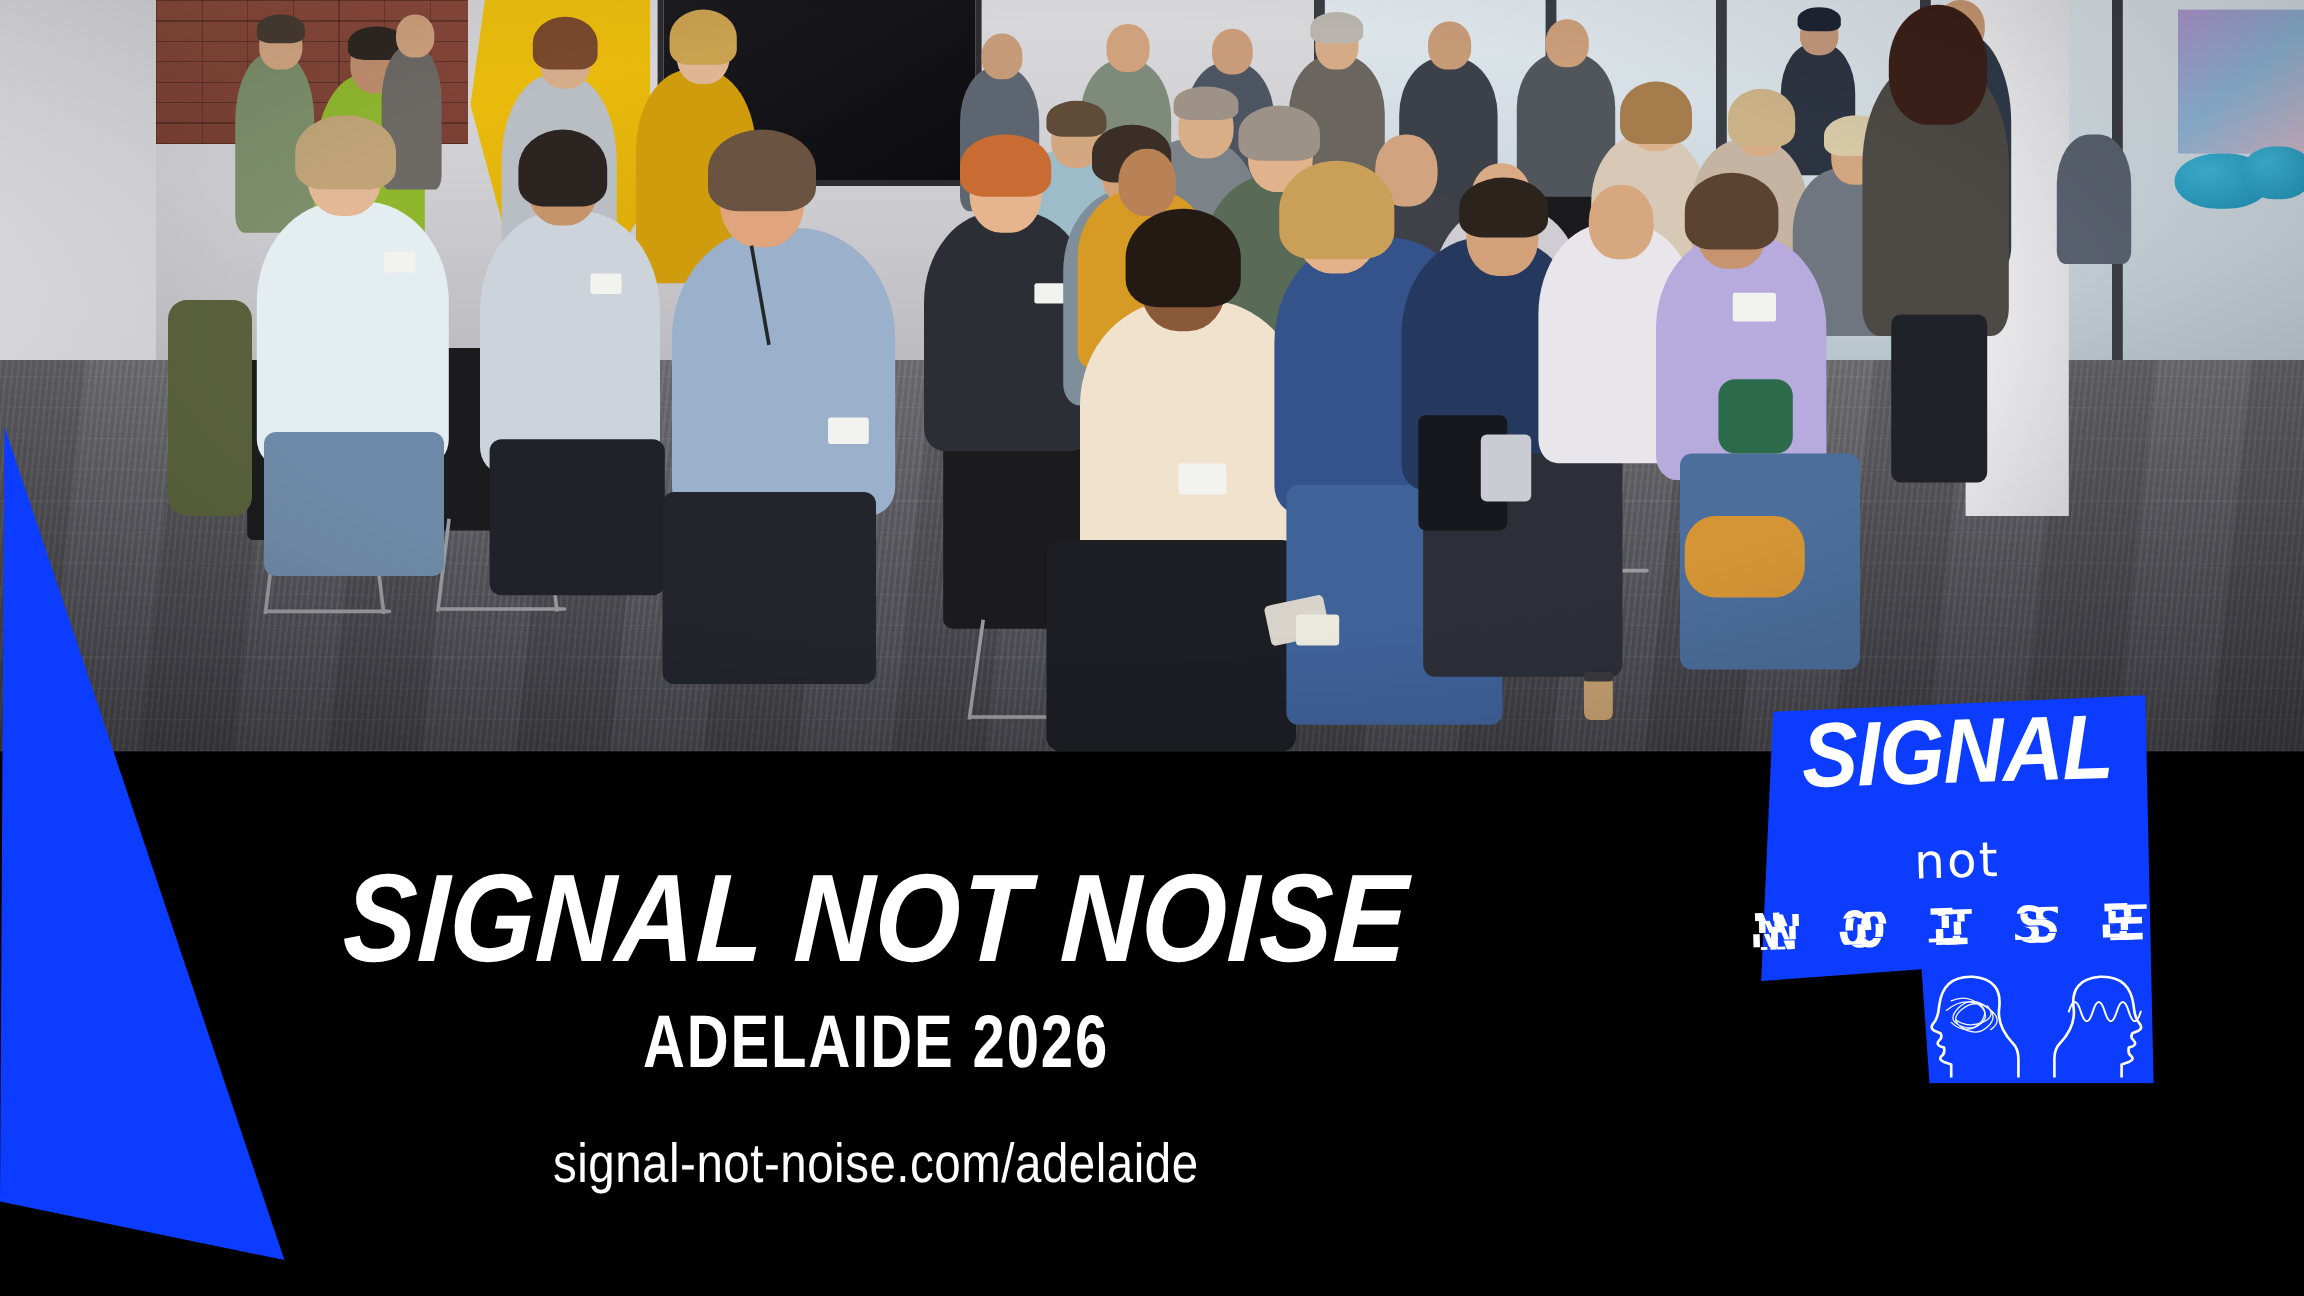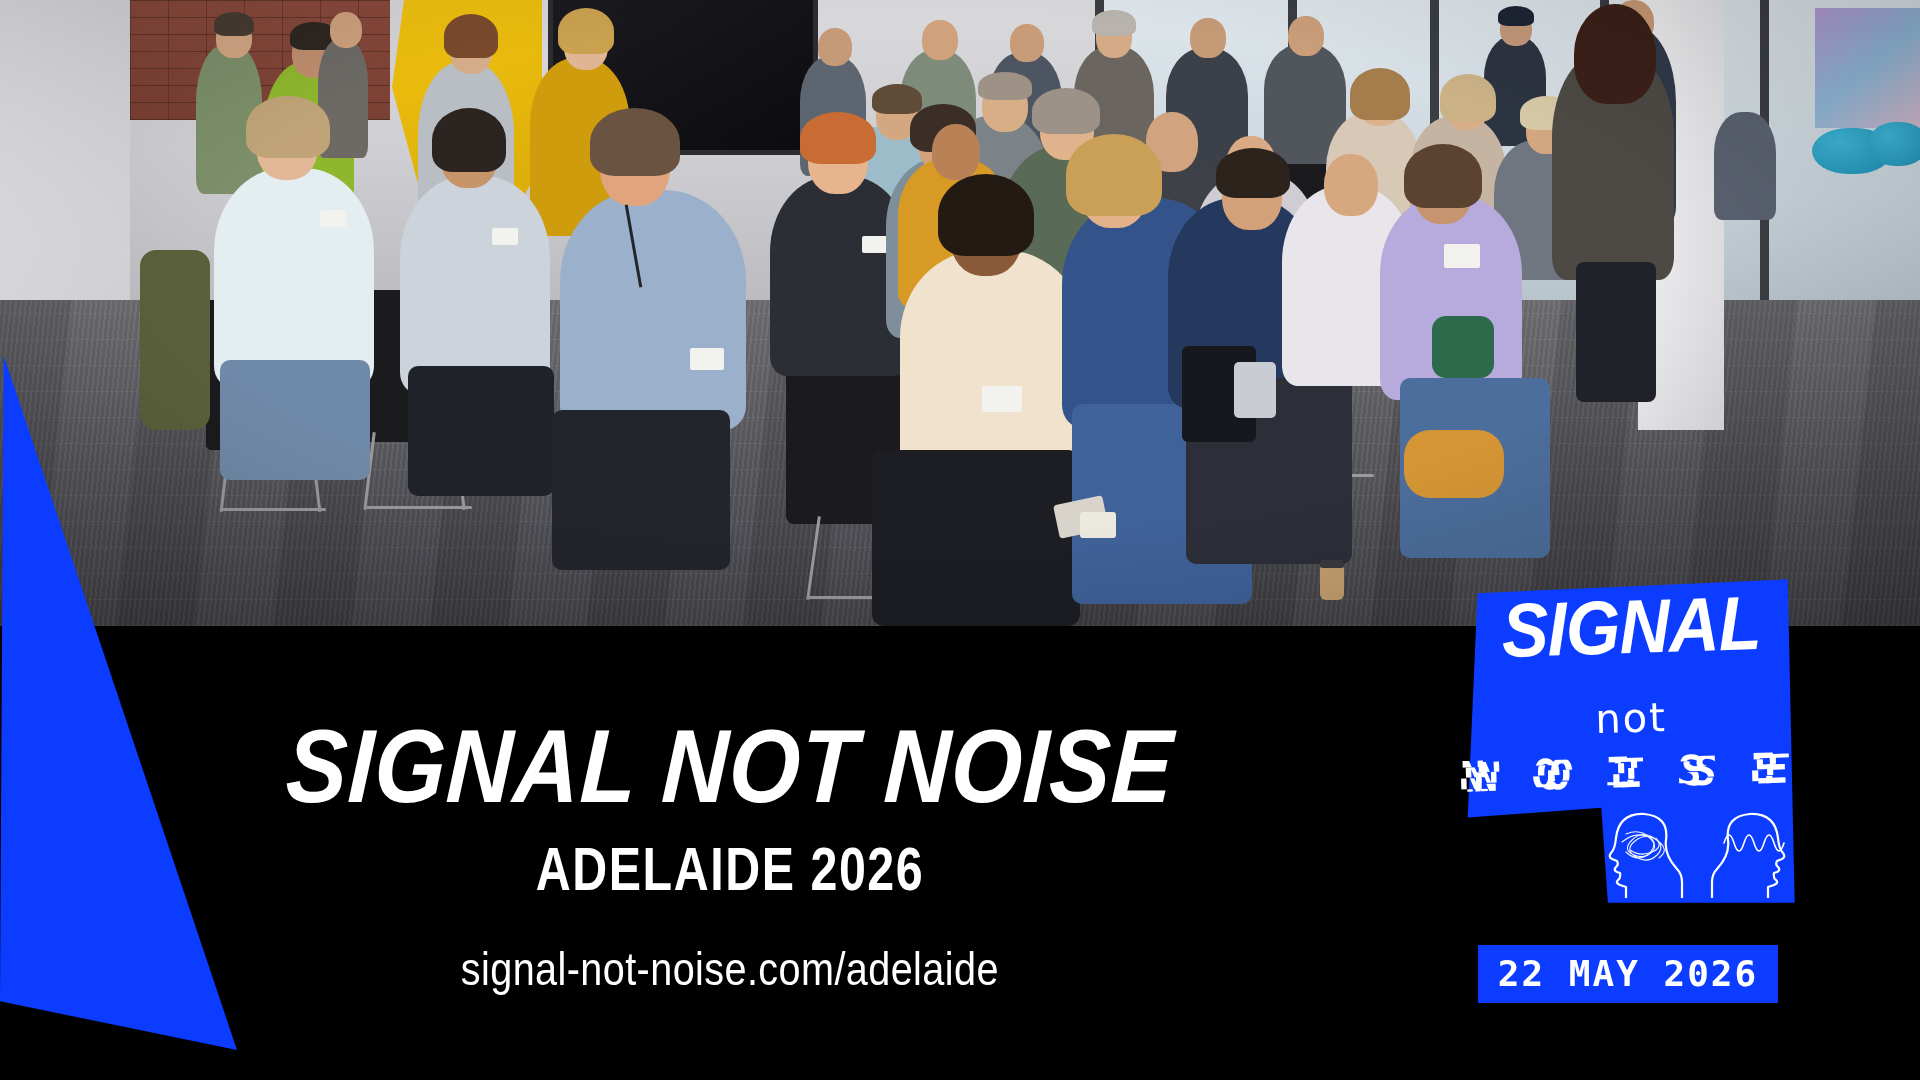--- a/index.html
+++ b/index.html
@@ -434,17 +434,14 @@
           <path d="M18 36 q14-6 24 4 10 10 -2 17 -12 7 -22-3"></path>
           <path d="M22 52 q10 7 22 2 12-5 4-14"></path>
         </g>
 
         <path d="M104 100 V84 q0-8 5-13 13-14 11-29 -3-24 22-26 25-1 28 24 1 11 5 15 3 4 -1 6 l-5 2 q-2 4 1 6 3 3 -1 5 l-3 1 q-1 5 2 7 3 3 -2 5 l-6 2 v12"></path>
         <path d="M116 45 q5-16 10 0 5 16 10 0 5-16 10 0 5 16 10 0 5-16 10 0 5 16 10 0" stroke-width="1.6"></path>
       </g>
     </svg>
   </div>
 
-  <div class="date-badge">
-    <span class="date-text">22 MAY 2026</span>
-  </div>
 
 </div>
 
 </body></html>

